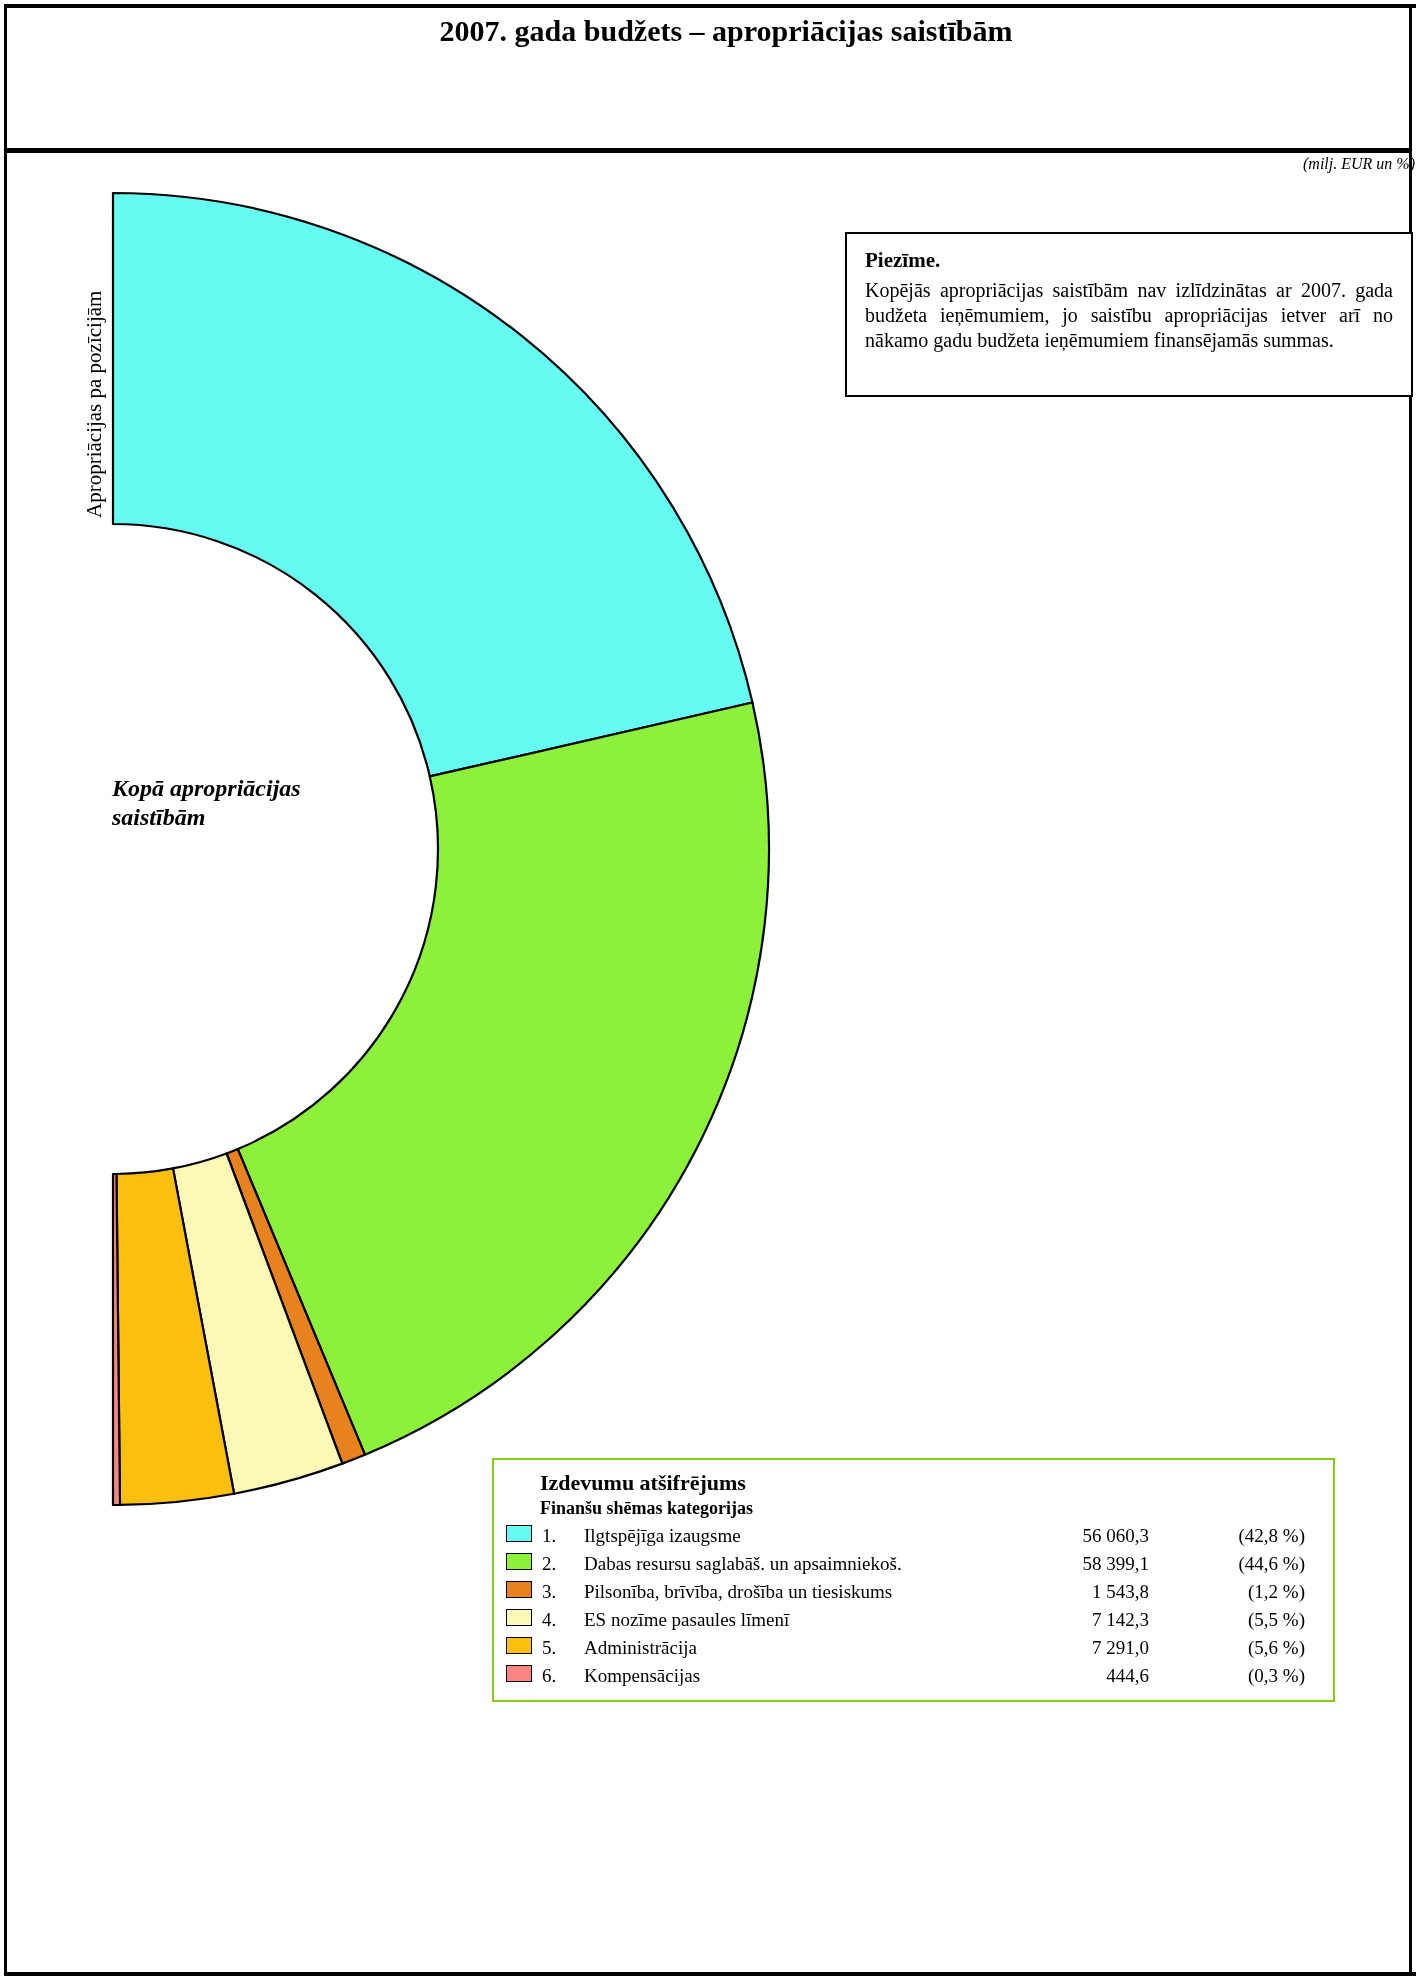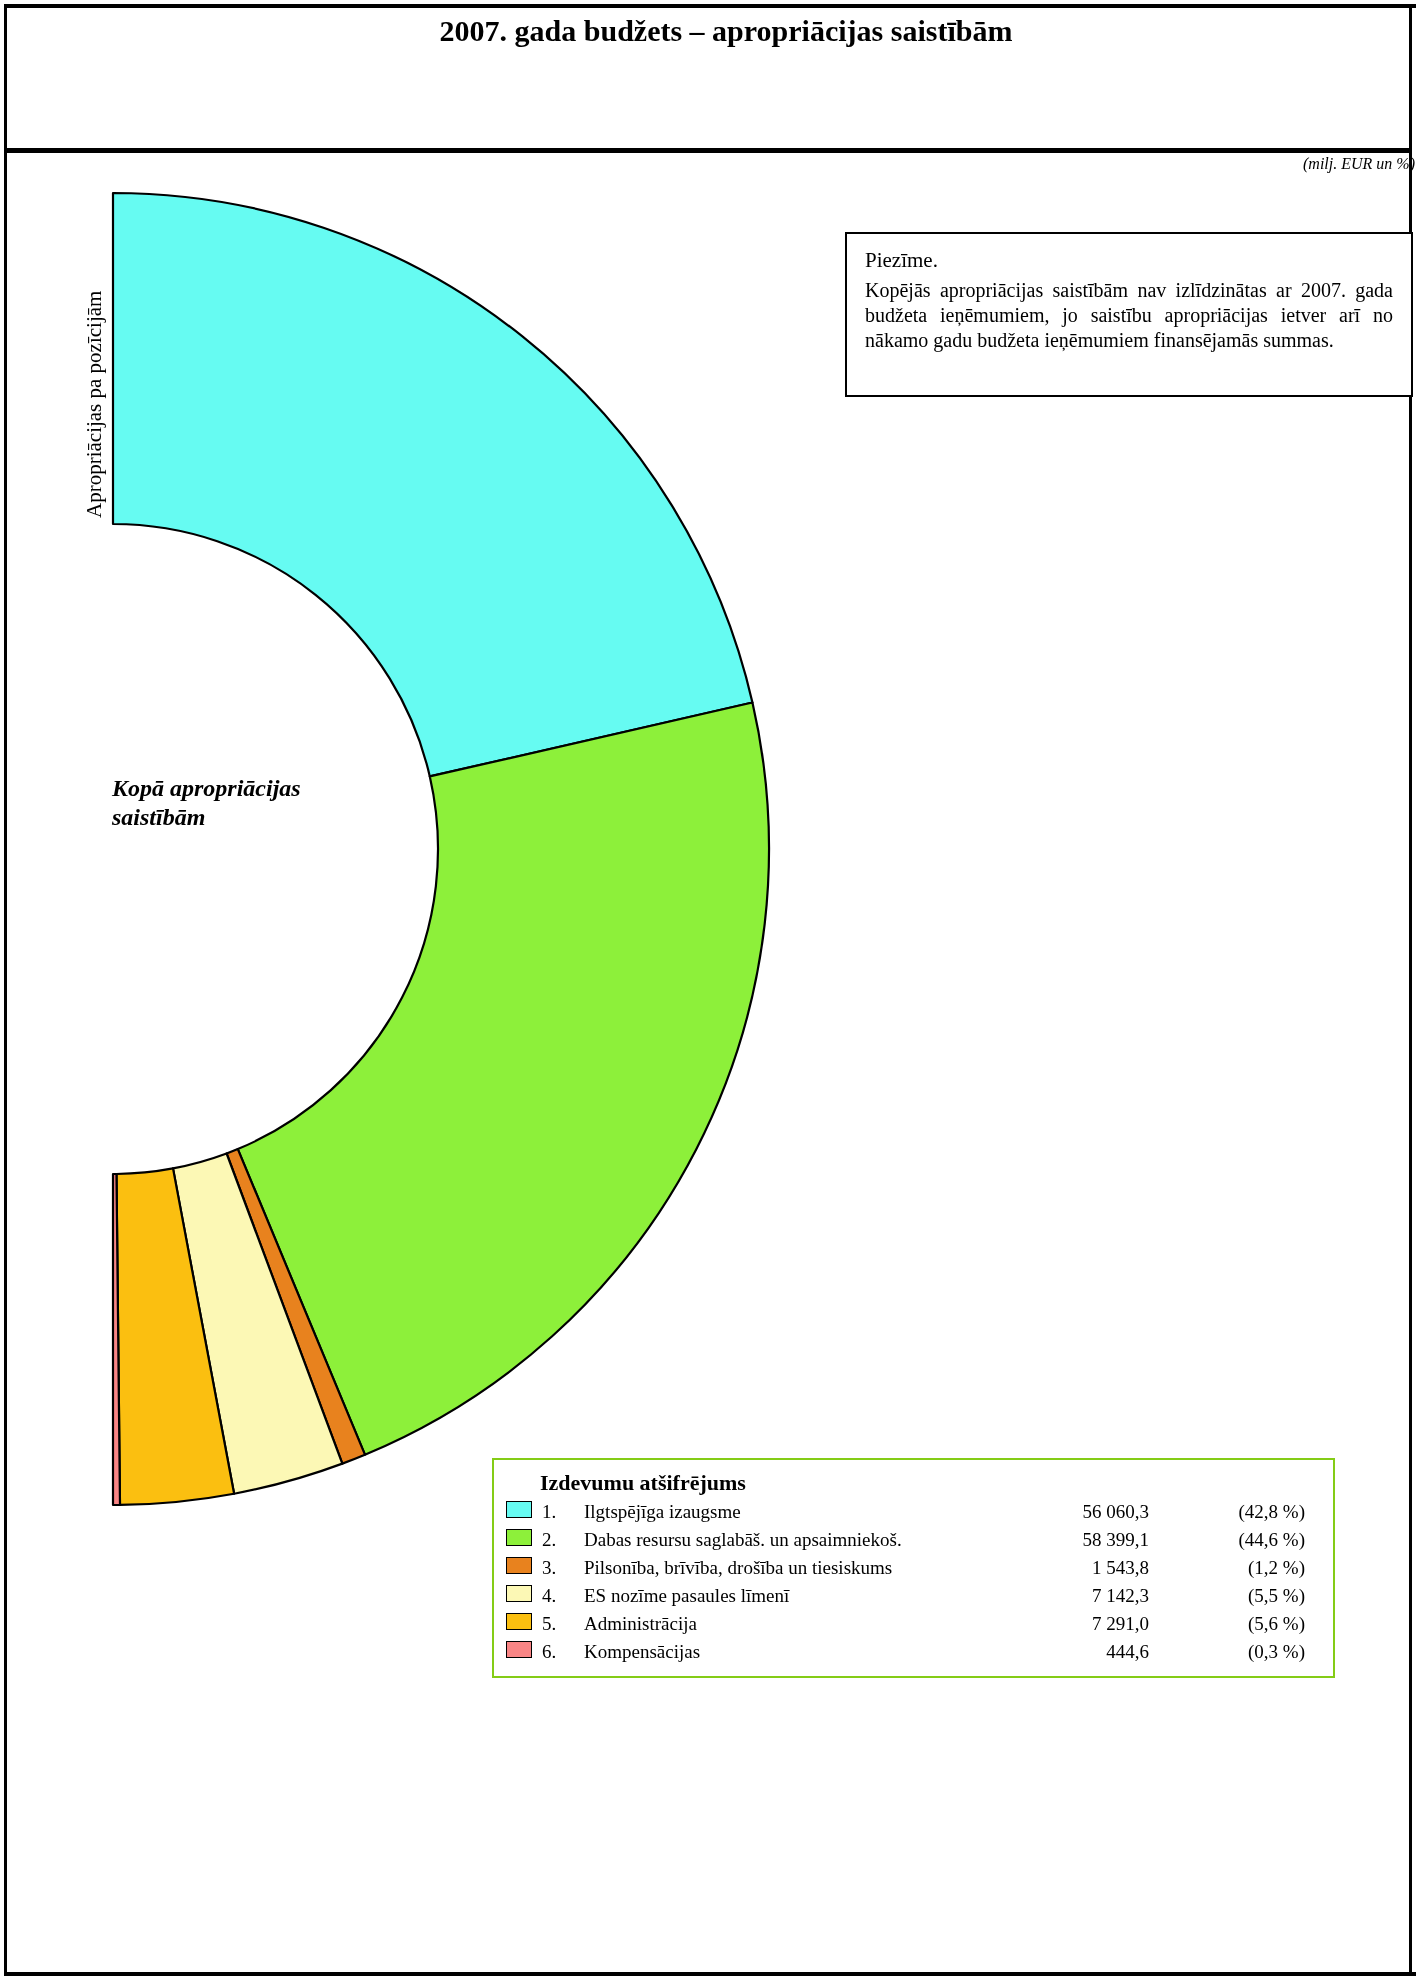--- a/index.html
+++ b/index.html
@@ -74,21 +74,21 @@
     font-size:24px;font-weight:bold;line-height:1.22;margin-top:22px;
   }
 
   
   #note-box{
     position:absolute;left:845px;top:232px;width:568px;height:165px;
     border:2px solid #000;box-sizing:border-box;background:#fff;
     padding:14px 18px 10px 18px;
   }
   #note-box .nb-head{
-    font-size:21px;font-weight:normal;margin-bottom:5px;
+    font-size:21px;font-weight:bold;margin-bottom:5px;
   }
   #note-box .nb-body{
     font-size:20px;line-height:1.26;text-align:justify;
   }
 
   
   #legend{
     position:absolute;left:492px;top:1458px;width:843px;
     border:2px solid #84cc16;box-sizing:border-box;background:#fff;
     padding:8px 28px 10px 12px;
@@ -151,20 +151,21 @@
   </div>
 </div>
 
 <div id="note-box">
   <div class="nb-head">Piezīme.</div>
   <div class="nb-body">Kopējās apropriācijas saistībām nav izlīdzinātas ar 2007. gada budžeta ieņēmumiem, jo saistību apropriācijas ietver arī no nākamo gadu budžeta ieņēmumiem finansējamās summas.</div>
 </div>
 
 <div id="legend">
   <div class="lg-title">Izdevumu atšifrējums</div>
+  <div class="lg-sub">Finanšu shēmas kategorijas</div>
   <table>
     <tbody id="legend-body">
         <tr>
           <td class="sw"><span class="swatch" style="background: rgb(102, 251, 242);"></span></td>
           <td class="num">1.</td>
           <td class="lbl">Ilgtspējīga izaugsme</td>
           <td class="val">56 060,3</td>
           <td class="pct">(42,8 %)</td>
         </tr>
         <tr>

